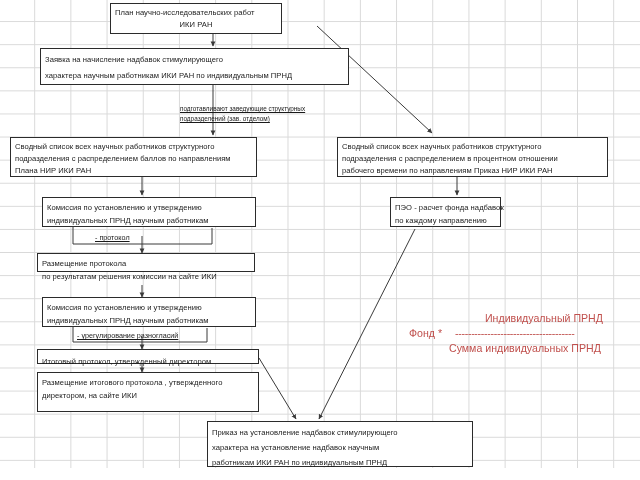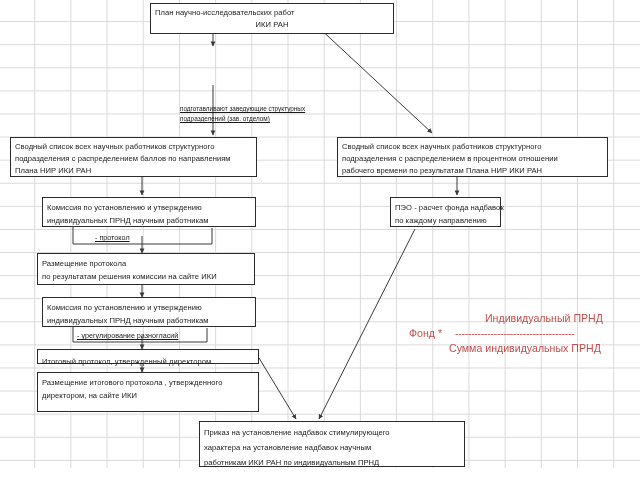--- a/index.html
+++ b/index.html
@@ -97,75 +97,79 @@
       <line x1="142" y1="336" x2="142" y2="349" marker-end="url(#ah)"></line>
 
       <line x1="142" y1="364" x2="142" y2="372" marker-end="url(#ah)"></line>
 
       <line x1="259" y1="358" x2="296" y2="419" marker-end="url(#ah)"></line>
 
       <line x1="415" y1="229" x2="319" y2="419" marker-end="url(#ah)"></line>
     </g>
   </svg>
 
-  <div class="box thick" style="left:110px;top:3px;width:244px;height:31px;margin-left:40px;">
+  <div class="box thick" style="left:110px;top:3px;width:172px;height:31px;">
     <span class="ln">План научно-исследовательских работ</span>
     <span class="ln ctr">ИКИ РАН</span>
   </div>
 
+  <div class="box thick" style="left:40px;top:48px;width:309px;height:37px;line-height:16px;">
+    <span class="ln">Заявка на начисление надбавок стимулирующего</span>
+    <span class="ln">характера научным работникам ИКИ РАН по индивидуальным ПРНД</span>
+  </div>
 
   <div class="note" style="left:180px;top:104px;">подготавливают заведующие структурных</div>
   <div class="note" style="left:180px;top:114px;">подразделений (зав. отделом)</div>
 
   <div class="box thick" style="left:10px;top:137px;width:247px;height:40px;">
     <span class="ln">Сводный список всех научных работников структурного</span>
     <span class="ln">подразделения с распределением баллов по направлениям</span>
     <span class="ln">Плана НИР ИКИ РАН</span>
   </div>
 
   <div class="box thick" style="left:337px;top:137px;width:271px;height:40px;">
     <span class="ln">Сводный список всех научных работников структурного</span>
     <span class="ln">подразделения с распределением в процентном отношении</span>
-    <span class="ln">рабочего времени по результатам Плана НИР ИКИ РАН</span>
+    <span class="ln">рабочего времени по направлениям Приказ НИР ИКИ РАН</span>
   </div>
 
   <div class="box thick" style="left:42px;top:197px;width:214px;height:30px;line-height:13px;">
     <span class="ln">Комиссия по установлению и утверждению</span>
     <span class="ln">индивидуальных ПРНД научным работникам</span>
   </div>
 
   <div class="box thick" style="left:390px;top:197px;width:111px;height:30px;line-height:13px;">
     <span class="ln">ПЭО -  расчет фонда надбавок</span>
     <span class="ln">по каждому направлению</span>
   </div>
 
   <div class="lbl" style="left:95px;top:233px;">- протокол</div>
 
-  <div class="box thick" style="left:37px;top:253px;width:218px;height:32px;line-height:13px;">
+  <div class="box thick" style="left:37px;top:253px;width:218px;height:19px;line-height:13px;">
     <span class="ln">Размещение протокола</span>
     <span class="ln">по результатам решения комиссии на сайте ИКИ</span>
   </div>
 
   <div class="box thick" style="left:42px;top:297px;width:214px;height:30px;line-height:13px;">
     <span class="ln">Комиссия по установлению и утверждению</span>
     <span class="ln">индивидуальных ПРНД научным работникам</span>
   </div>
 
   <div class="lbl" style="left:77px;top:331px;">- урегулирование разногласий</div>
 
   <div class="box thick" style="left:37px;top:349px;width:222px;height:15px;line-height:11px;padding-top:6px;">
     <span class="ln">Итоговый протокол, утвержденный директором</span>
   </div>
 
   <div class="box thick" style="left:37px;top:372px;width:222px;height:40px;line-height:13px;">
     <span class="ln">Размещение итогового протокола , утвержденного</span>
     <span class="ln">директором,  на сайте ИКИ</span>
   </div>
 
-  <div class="box thick" style="left:199px;top:421px;width:266px;height:46px;line-height:15px;">
+  <div class="box thick" style="left:207px;top:421px;width:266px;height:46px;line-height:15px;">
     <span class="ln">Приказ на установление надбавок стимулирующего</span>
     <span class="ln">характера на установление надбавок научным</span>
     <span class="ln">работникам ИКИ РАН по индивидуальным ПРНД</span>
   </div>
 
   <div class="formula" style="left:409px;top:311px;width:230px;height:48px;">
     <span class="f-num">Индивидуальный ПРНД</span>
     <span class="f-fond">Фонд *</span>
     <span class="f-bar">-------------------------------------</span>
     <span class="f-den">Сумма индивидуальных ПРНД</span>

